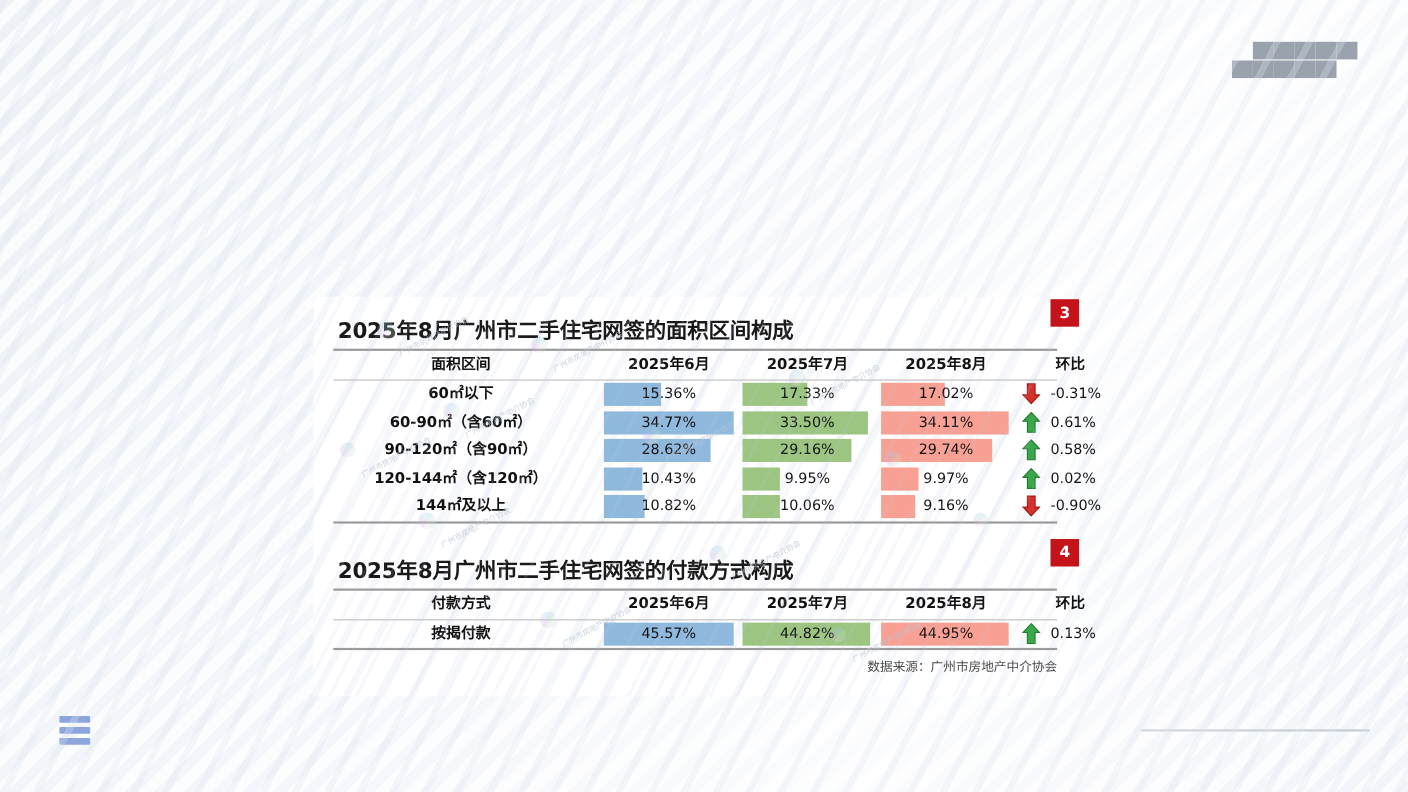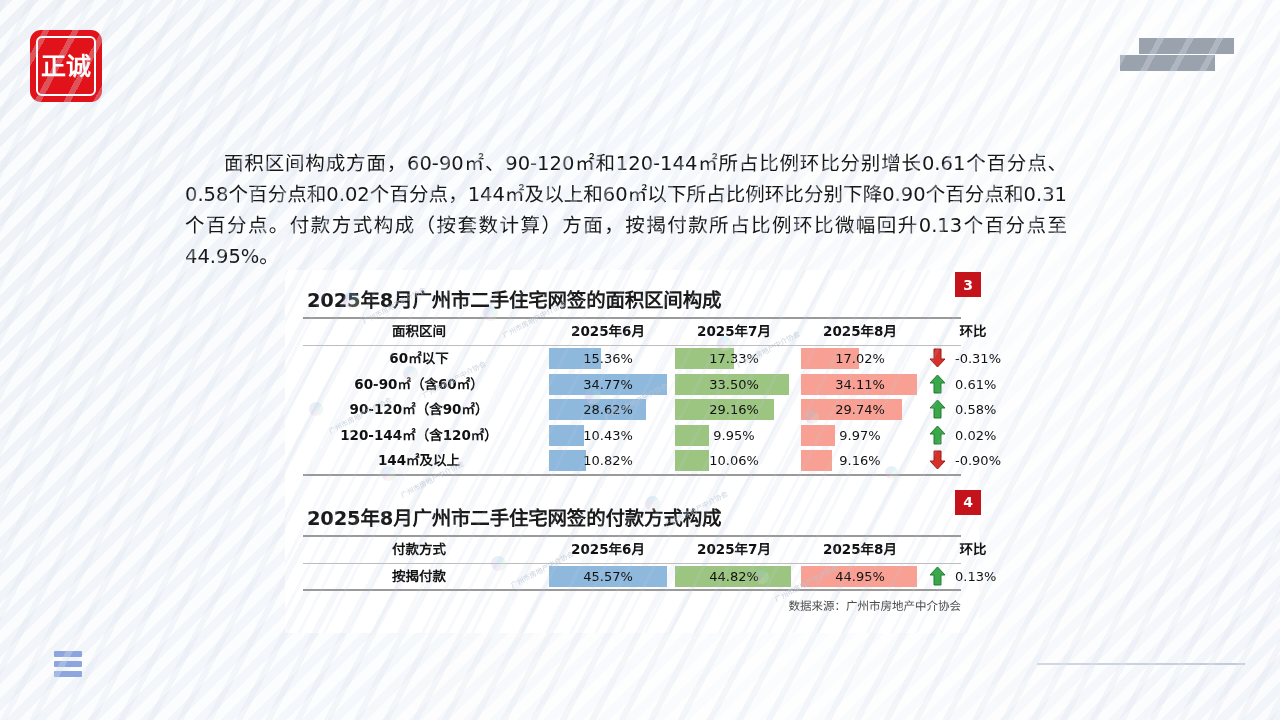--- a/index.html
+++ b/index.html
@@ -141,39 +141,35 @@
   #fmenu{position:absolute;left:54px;bottom:43px;width:28px;height:26px;}
   #fmenu i{display:block;width:28px;height:6px;background:#7a96d8;margin-bottom:4px;border-radius:1px;opacity:.85;}
   #fline{position:absolute;right:35px;bottom:55px;width:208px;height:2px;
     background:linear-gradient(90deg,#d3d9e2,#c3cad5);}
 </style>
 </head>
 <body>
 
 <div id="slide">
 
-  <div id="logo">
-    <div class="inner">正诚</div>
-  </div>
 
   <div id="deco">
       <i style="left: 19px; top: 0px;"></i>
       <i style="left: 38px; top: 0px;"></i>
       <i style="left: 57px; top: 0px;"></i>
       <i style="left: 76px; top: 0px;"></i>
       <i style="left: 95px; top: 0px;"></i>
       <i style="left: 0px; top: 17px;"></i>
       <i style="left: 19px; top: 17px;"></i>
       <i style="left: 38px; top: 17px;"></i>
       <i style="left: 57px; top: 17px;"></i>
       <i style="left: 76px; top: 17px;"></i>
     </div>
 
 
-  <div id="para">面积区间构成方面，60-90㎡、90-120㎡和120-144㎡所占比例环比分别增长0.61个百分点、0.58个百分点和0.02个百分点，144㎡及以上和60㎡以下所占比例环比分别下降0.90个百分点和0.31个百分点。付款方式构成（按套数计算）方面，按揭付款所占比例环比微幅回升0.13个百分点至44.95%。</div>
 
   <div id="panel">
     <div class="sheen"></div>
   <div class="badge" style="right: -2px; top: 2px;">3</div>
       <div class="sec-h" style="top: 14px;">2025年8月广州市二手住宅网签的面积区间构成</div>
       <div class="rule" style="top: 47px;"></div>
       <div class="row hdr" style="position: absolute; left: 18px; width: 658px; top: 49px;">
         <div class="lab">面积区间</div>
         <div class="cellhead" style="left: 246px; width: 118px;">2025年6月</div>
         <div class="cellhead" style="left: 372px; width: 118px;">2025年7月</div>

